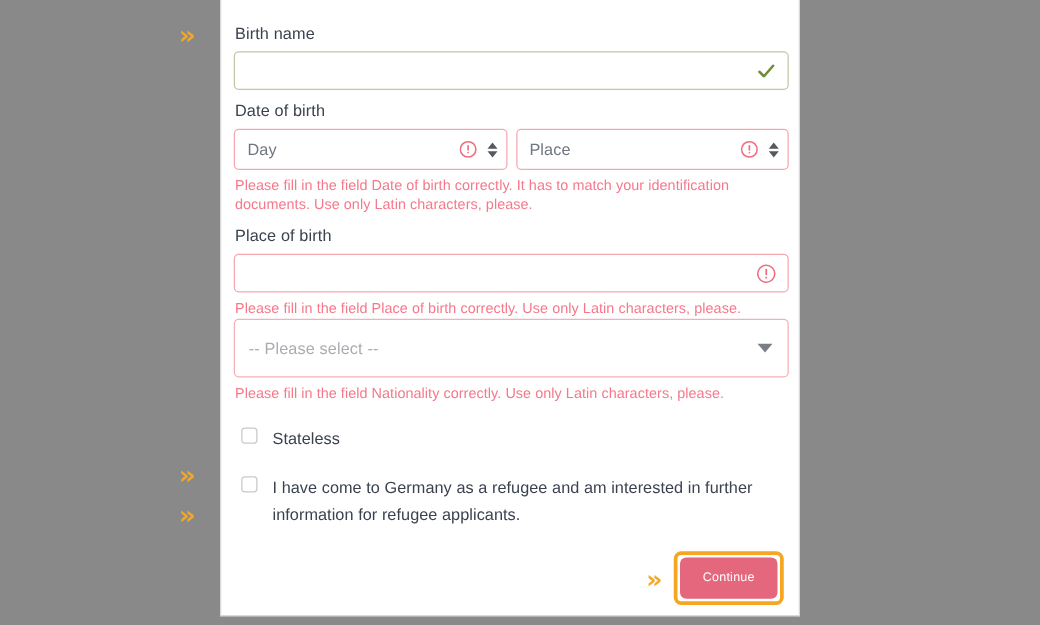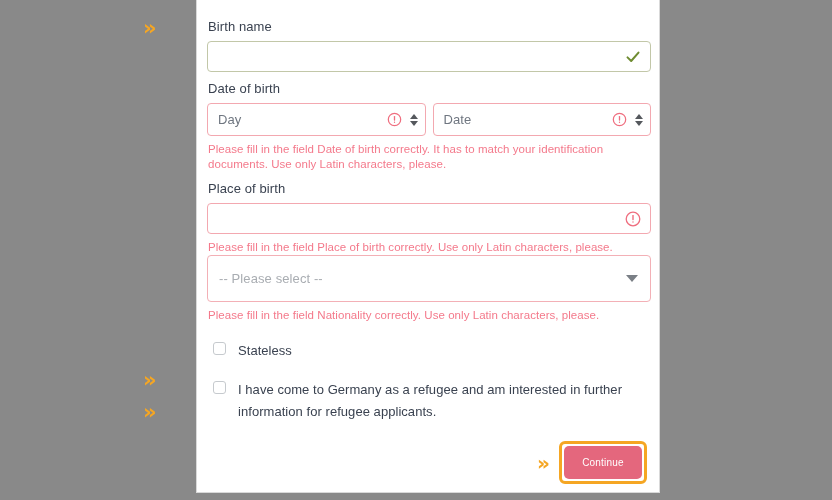--- a/index.html
+++ b/index.html
@@ -20,21 +20,20 @@
     position: absolute;
     left: 176px;
     top: 0px;
     width: 464px;
     height: 493px;
     background: #ffffff;
     border: 1px solid #d9d9d9;
     border-top: none;
     box-sizing: border-box;
     padding: 10px 10px 0 10px;
-    margin-left: 20px;
   }
 
   .field-group { margin: 0 0 0 0; }
 
   .field-label {
     font-size: 13px;
     color: #3a4250;
     line-height: 17px;
     margin: 8px 0 6px 1px;
     letter-spacing: 0.1px;
@@ -268,21 +267,21 @@
           </svg>
         </span>
         <span class="spinner">
             <i class="up"></i>
             <i class="down"></i>
           </span>
       </div>
 
 
       <div class="date-select">
-        <span class="sel-text">Date</span>
+        <span class="sel-text">Place</span>
         <span class="warn">
           <svg width="15" height="15" viewBox="0 0 16 16" aria-hidden="true">
             <circle cx="8" cy="8" r="6.6" fill="none" stroke="#ef6e7f" stroke-width="1.3"></circle>
             <rect x="7.3" y="4.2" width="1.4" height="5" rx="0.6" fill="#ef6e7f"></rect>
             <rect x="7.3" y="10.1" width="1.4" height="1.5" rx="0.7" fill="#ef6e7f"></rect>
           </svg>
         </span>
         <span class="spinner">
             <i class="up"></i>
             <i class="down"></i>

